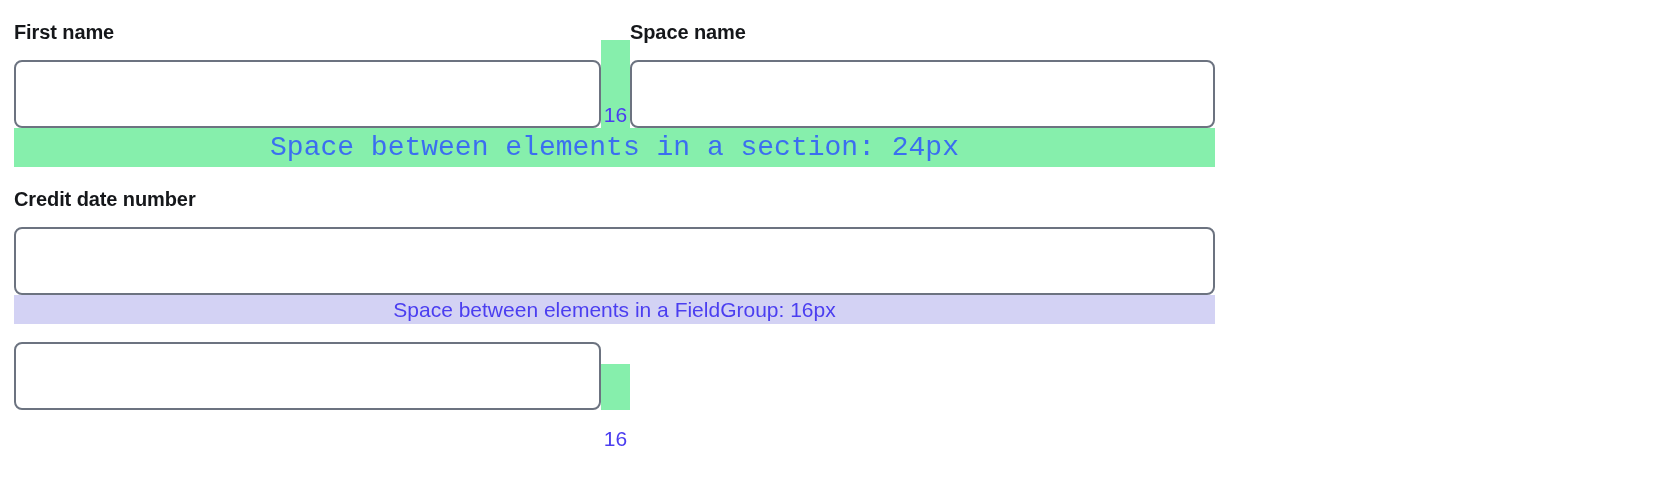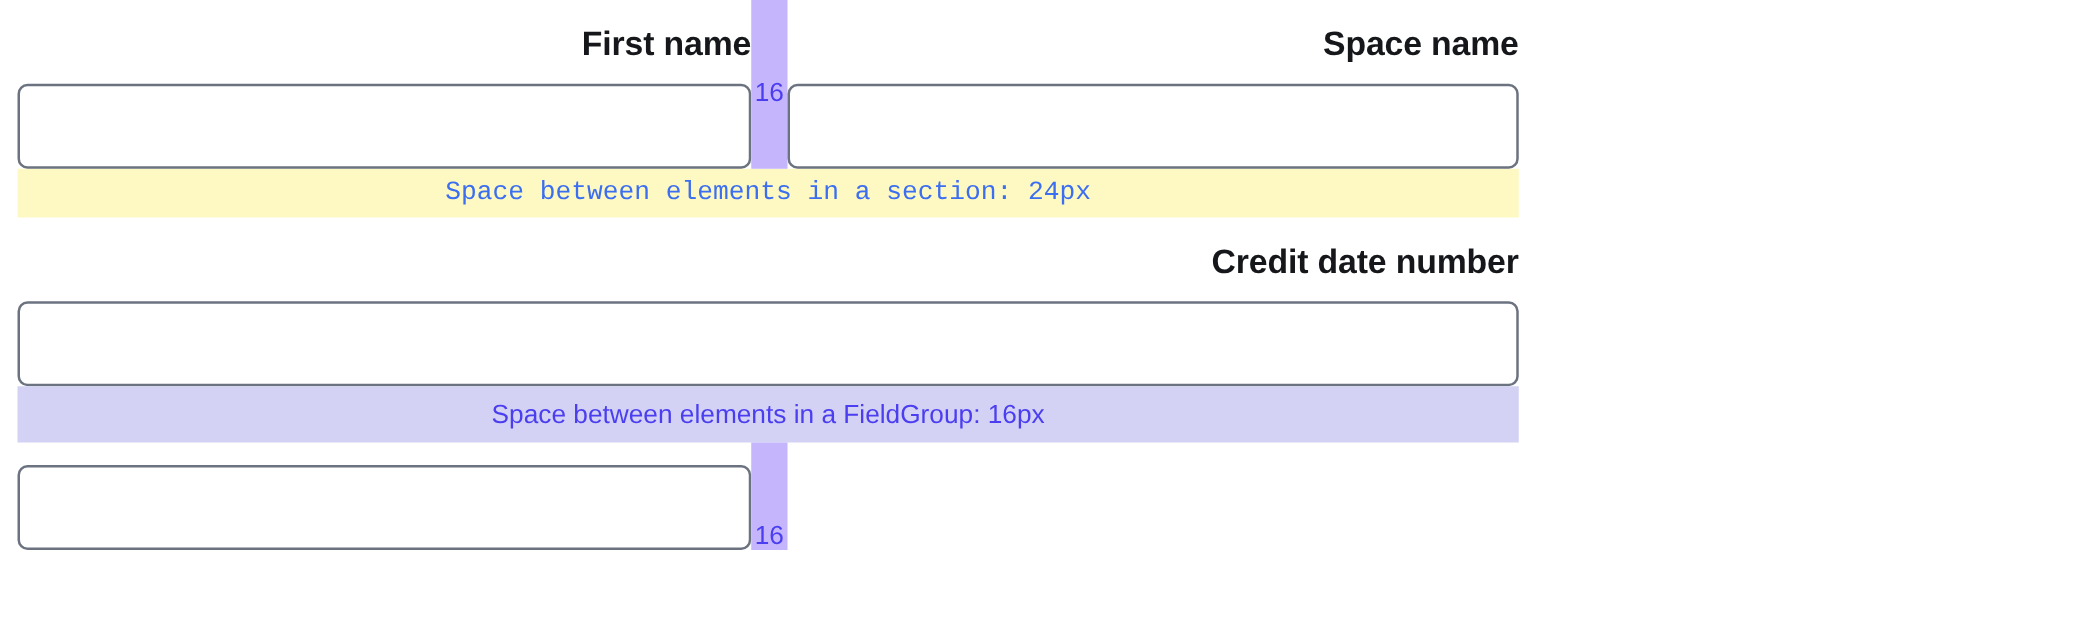--- a/index.html
+++ b/index.html
@@ -37,44 +37,44 @@
 
   .col {
     position: relative;
     box-sizing: border-box;
   }
   .col-left  { width: 587px; }
   .col-right { width: 585px; }
 
   .gap-strip {
     width: 29px;
-    background: #c4b5fd;
+    background: #86efac;
     position: relative;
     flex: 0 0 29px;
+    margin-top: 40px;
   }
   .gap-label {
     position: absolute;
     left: 50%;
     transform: translateX(-50%);
     color: #4b3ef0;
     font-size: 21px;
     font-family: "Liberation Sans", sans-serif;
     line-height: 1;
     white-space: nowrap;
   }
 
   .field-label {
-    font-size: 27px;
+    font-size: 20px;
     font-weight: bold;
     color: #15171a;
     line-height: 1;
     padding-top: 22px;
     padding-bottom: 0;
     letter-spacing: -0.1px;
-    text-align: right;
   }
 
   .input-box {
     box-sizing: border-box;
     height: 68px;
     margin-top: 18px;
     background: #ffffff;
     border: 2px solid #6c7380;
     border-radius: 8px;
     width: 100%;
@@ -91,29 +91,29 @@
     box-sizing: border-box;
     width: 1201px;
     text-align: center;
     color: #4b3ef0;
     line-height: 1;
     display: flex;
     align-items: center;
     justify-content: center;
   }
   .banner-section {
-    background: #fef9c3;
+    background: #86efac;
     height: 39px;
     font-family: "Liberation Mono", monospace;
-    font-size: 21px;
+    font-size: 28px;
     color: #3b6ef0;
   }
   .banner-fieldgroup {
     background: #d3d2f4;
-    height: 45px;
+    height: 29px;
     font-family: "Liberation Sans", sans-serif;
     font-size: 21px;
     color: #4b3ef0;
   }
 
   
   .block-full { width: 1201px; }
 </style>
 </head>
 <body>

